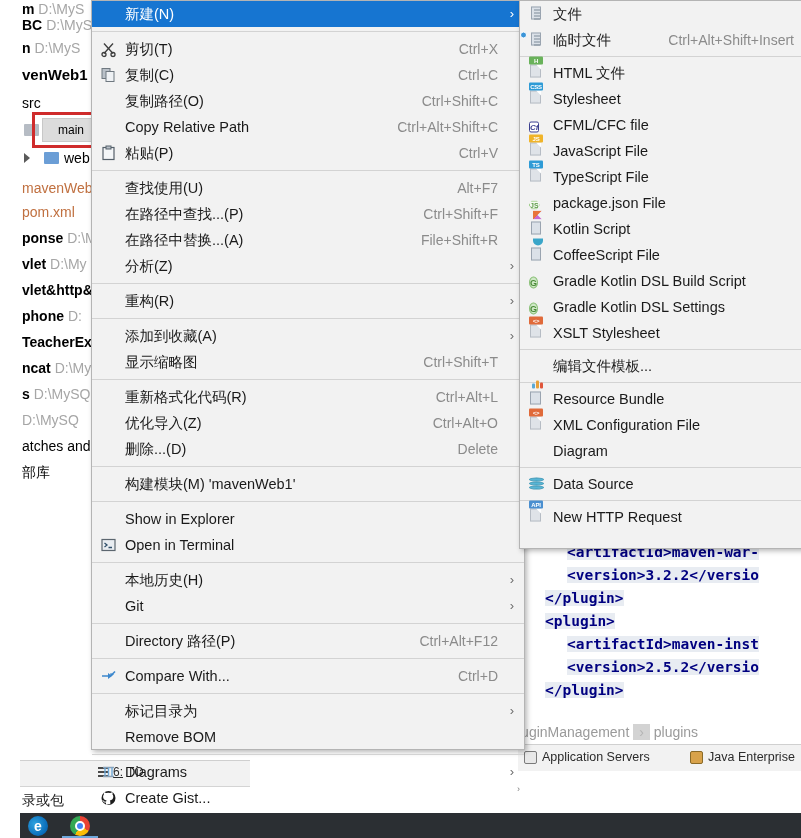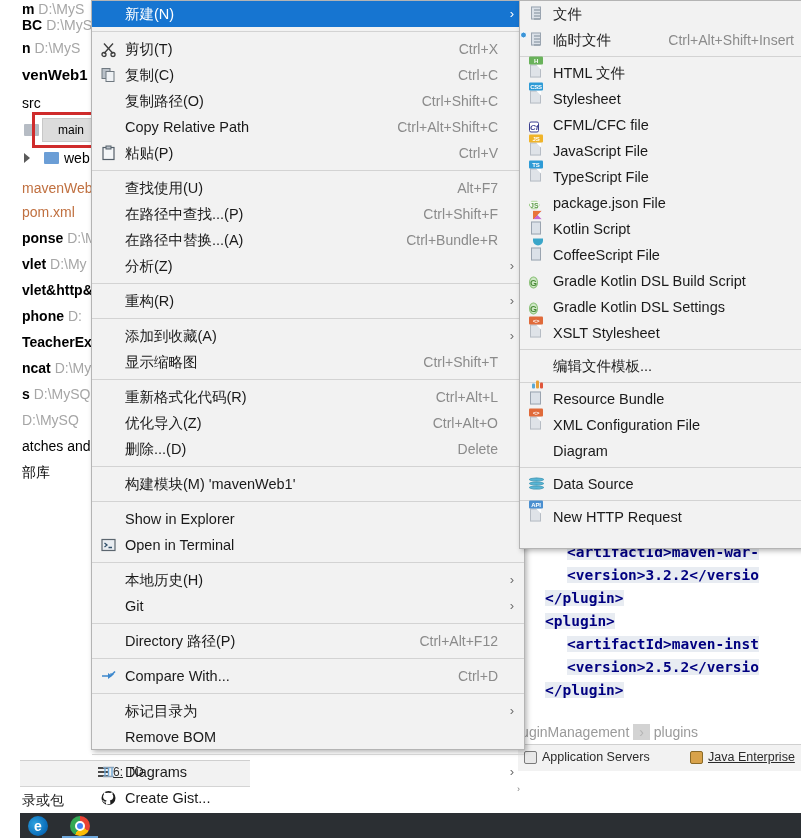--- a/index.html
+++ b/index.html
@@ -427,21 +427,21 @@
       <span>luginManagement</span>
       <span class="sep">›</span>
       <span>plugins</span>
     </div>
 
     <div class="tw-bar">
       <div class="tw-item" style="left:6px;">
         <span class="tw-ic srv"></span>
         <span>Application Servers</span>
       </div>
-      <div class="tw-item" style="left:172px;text-decoration:underline;">
+      <div class="tw-item" style="left:172px;">
         <span class="tw-ic ee"></span>
         <span>Java Enterprise</span>
       </div>
     </div>
 
     <div class="right-blank"></div>
 
     <div class="edge-chev" style="top:40px;">›</div>
     <div class="edge-chev" style="top:290px;">›</div>
     <div class="edge-chev" style="top:318px;">›</div>
@@ -512,21 +512,21 @@
     <div class="mi">
       <span class="label">查找使用(U)</span>
       <span class="accel">Alt+F7</span>
     </div>
     <div class="mi">
       <span class="label">在路径中查找...(P)</span>
       <span class="accel">Ctrl+Shift+F</span>
     </div>
     <div class="mi">
       <span class="label">在路径中替换...(A)</span>
-      <span class="accel">Ctrl+Bundle+R</span>
+      <span class="accel">File+Shift+R</span>
     </div>
     <div class="mi">
       <span class="label">分析(Z)</span>
       <span class="arrow">›</span>
     </div>
 
     <div class="sep"></div>
     <div class="mi">
       <span class="label">重构(R)</span>
       <span class="arrow">›</span>

